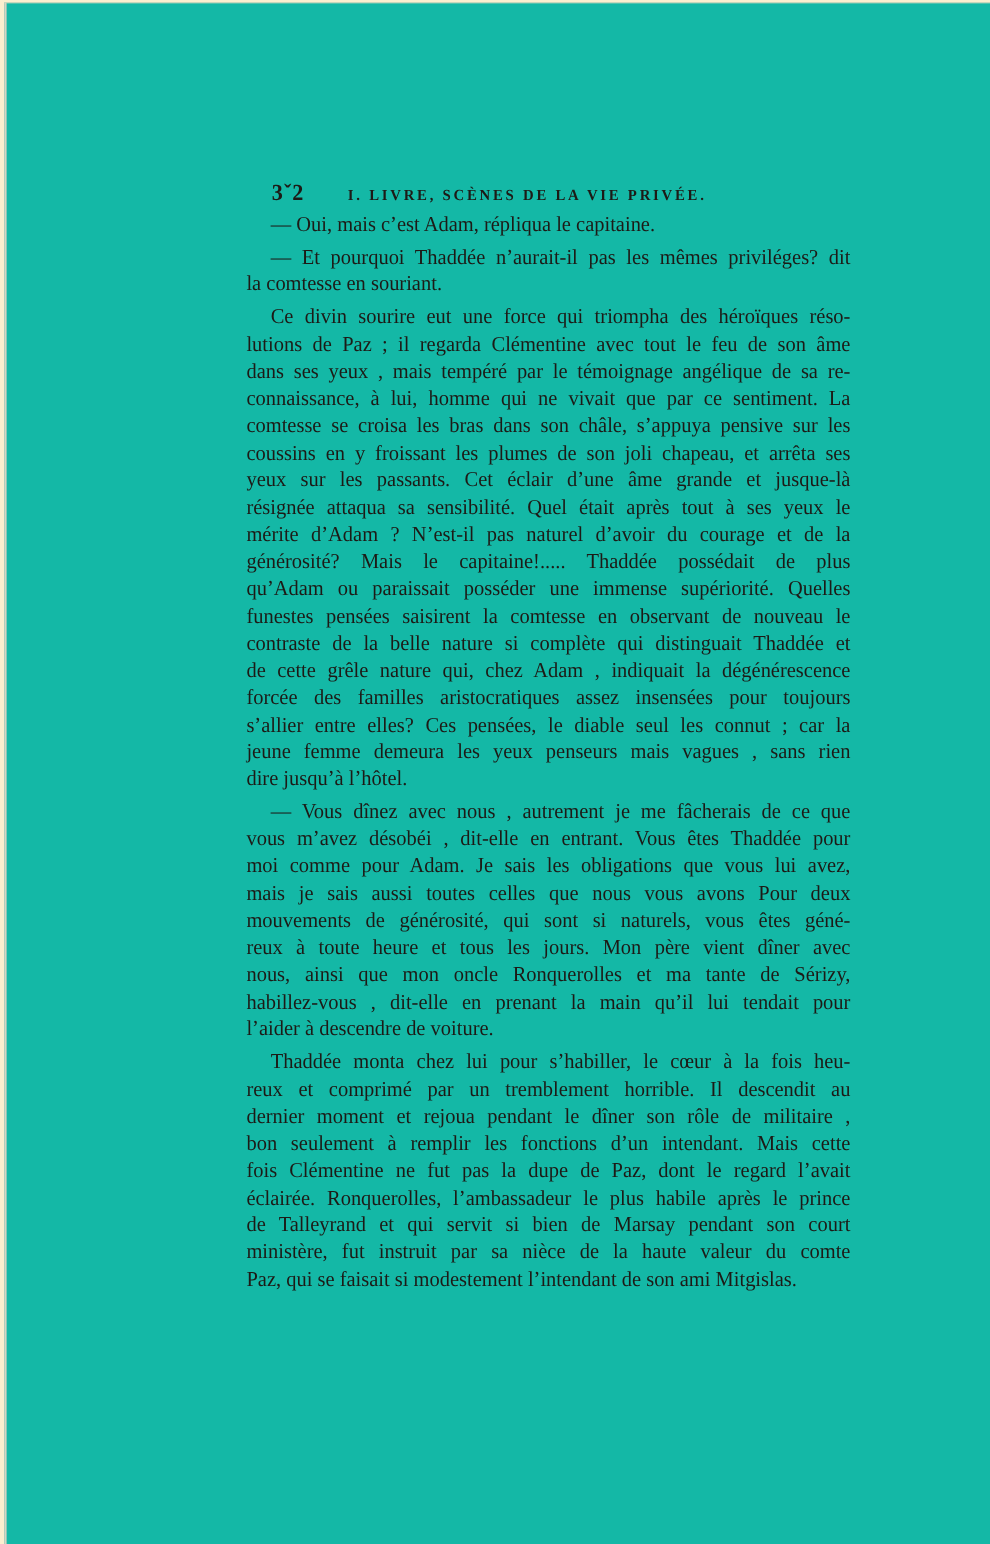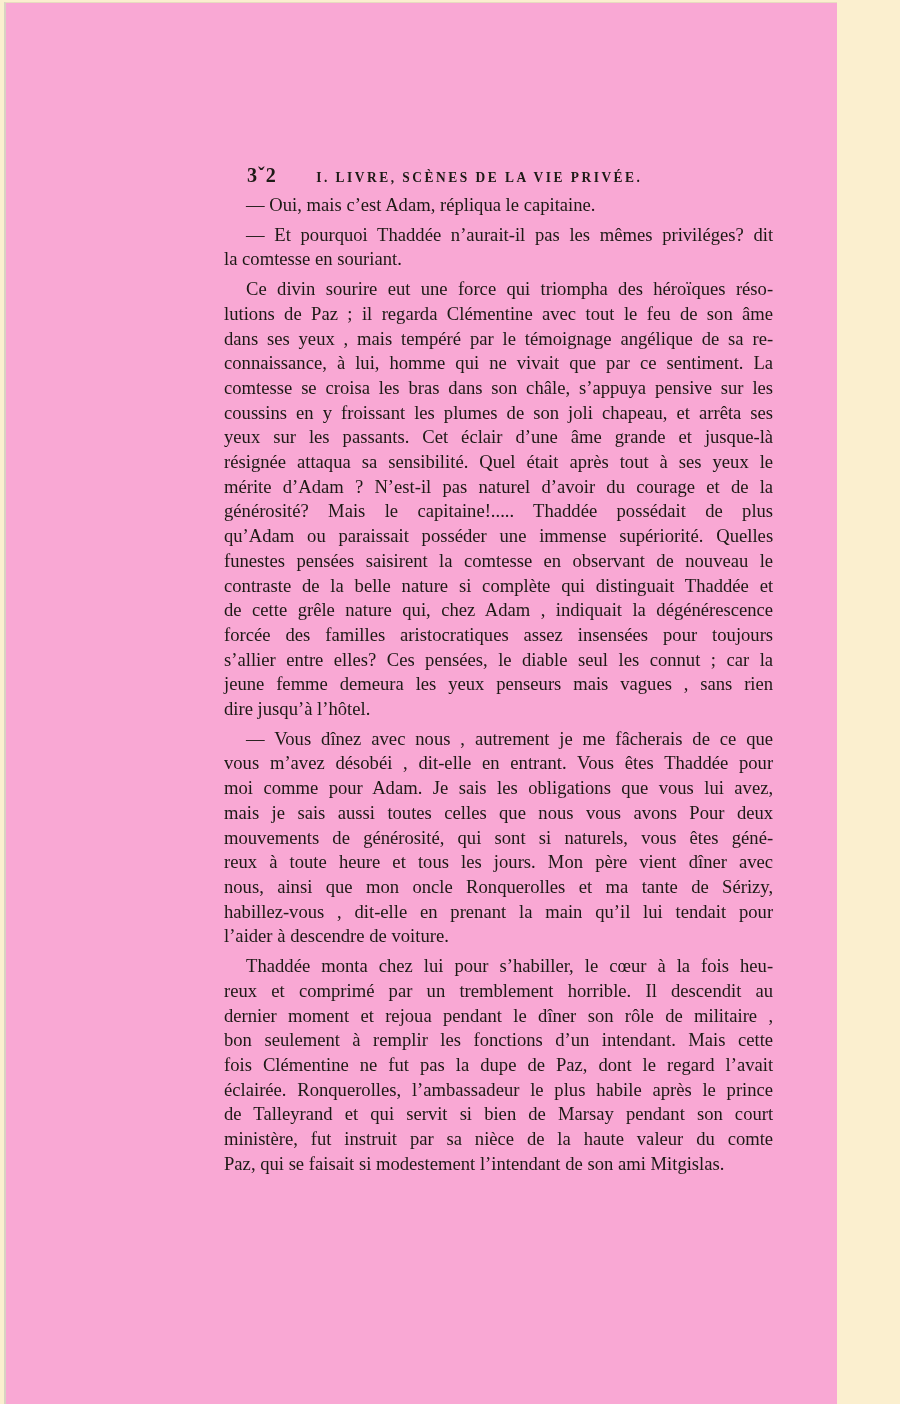--- a/index.html
+++ b/index.html
@@ -10,23 +10,23 @@
     width: 900px;
     height: 1404px;
     background: #fbefcf;
     position: relative;
     overflow: hidden;
   }
   .page {
     position: absolute;
     left: 4px;
     top: 2px;
-    width: 833px;
+    width: 896px;
     height: 1402px;
-    background: #f9a8d4;
+    background: #14b8a6;
     border-left: 2px solid #d9d3c2;
     border-top: 1px solid #e8dcc0;
     box-sizing: border-box;
   }
   .text-block {
     position: absolute;
     left: 218px;
     top: 160px;
     width: 572px;
     font-family: "Liberation Serif", "DejaVu Serif", serif;

